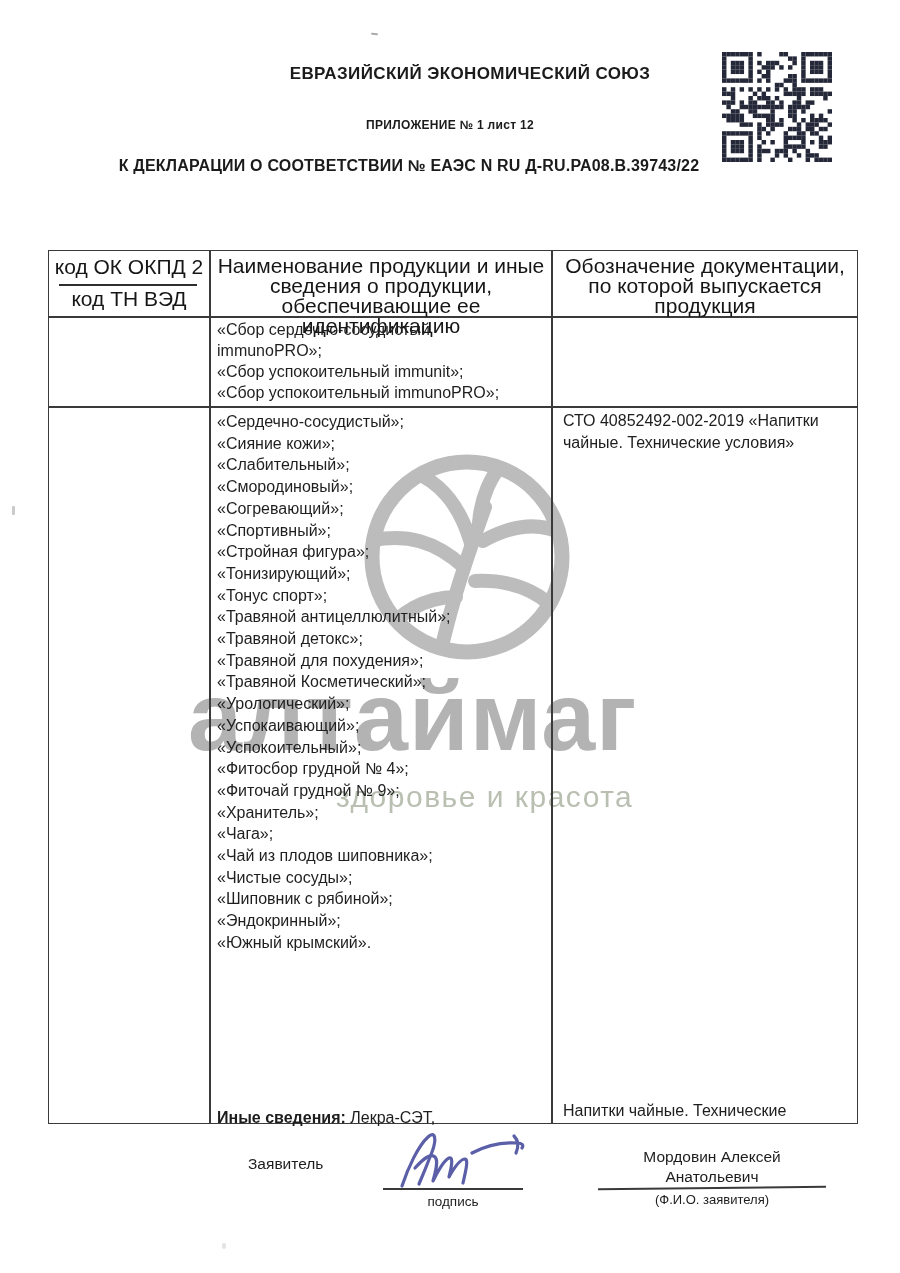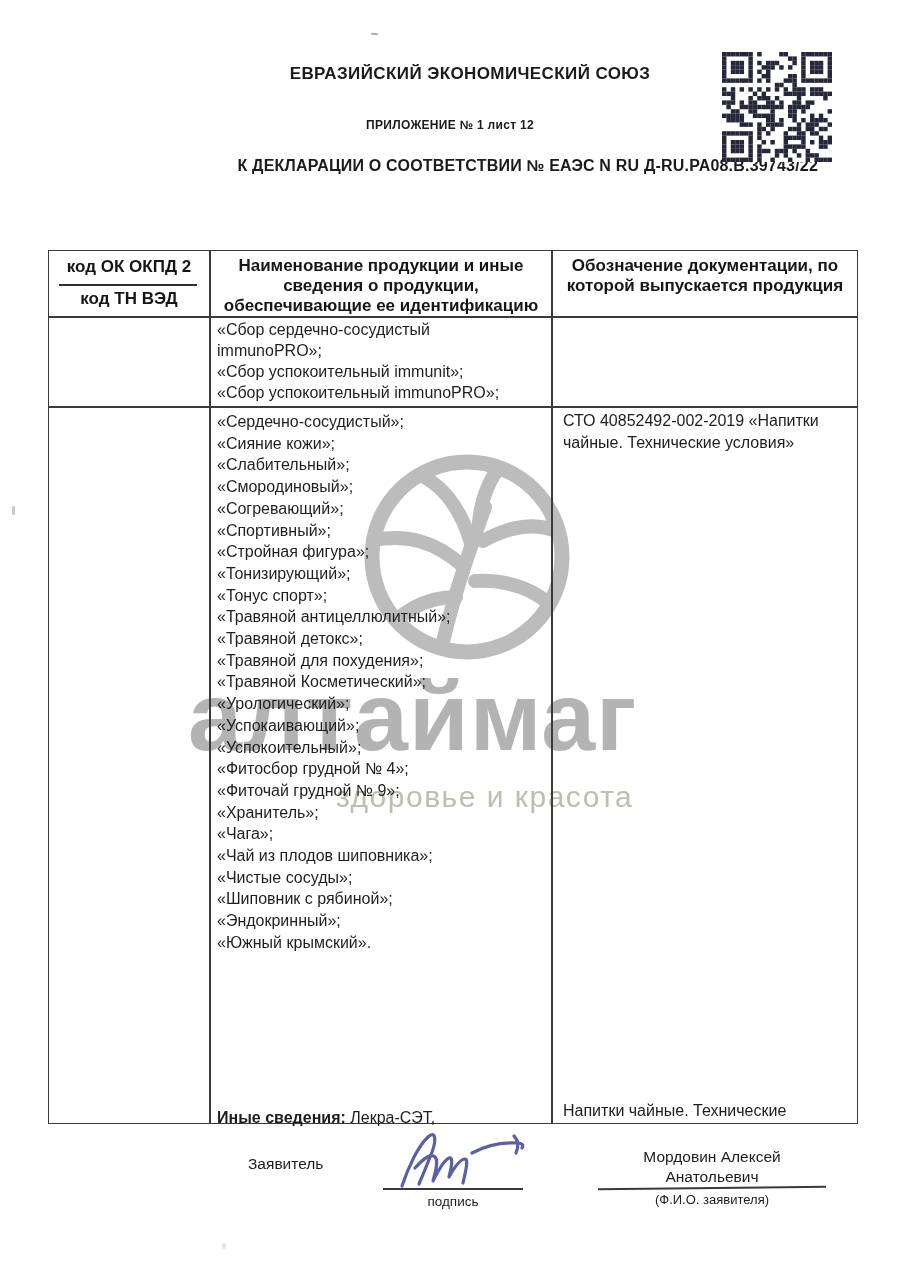--- a/index.html
+++ b/index.html
@@ -5,37 +5,37 @@
   html,body{margin:0;padding:0;background:#e8e8e8;}
   .page{
     position:relative;width:900px;height:1273px;background:#ffffff;
     font-family:"Liberation Sans", sans-serif;color:#1d1d1d;overflow:hidden;
     margin:0 auto;
   }
   
   .hdr-line{position:absolute;text-align:center;font-weight:bold;color:#1b1b1b;white-space:nowrap;}
   .hdr1{left:0;top:64px;width:900px;font-size:17px;letter-spacing:.4px;padding-left:20px;}
   .hdr2{left:0;top:118px;width:900px;font-size:12px;letter-spacing:.3px;}
-  .hdr3{left:0;top:157px;width:818px;font-size:16px;letter-spacing:.2px;text-align:right;}
+  .hdr3{left:0;top:157px;width:818px;font-size:16px;letter-spacing:.2px;}
   
   .qr{position:absolute;left:722px;top:52px;width:110px;height:110px;background:#fff;z-index:3;}
   .qr svg{display:block;}
   
   .wm{position:absolute;z-index:0;pointer-events:none;}
   .wm-logo{left:363px;top:445px;}
   .wm-brand{left:188px;top:668px;font-size:97px;font-weight:bold;letter-spacing:1px;line-height:1;white-space:nowrap;}
   .wm-tagline{left:336px;top:782px;font-size:30px;letter-spacing:1.5px;line-height:1;white-space:nowrap;}
   
   .tbl{position:absolute;left:48px;top:250px;width:808px;height:872px;border:1.6px solid #3a3a3a;z-index:1;}
   .vline{position:absolute;top:0;bottom:0;width:1.6px;background:#3a3a3a;}
   .v1{left:160px;} .v2{left:502px;}
   .hline{position:absolute;left:0;right:0;height:1.6px;background:#3a3a3a;}
   .h1{top:65px;} .h2{top:155px;}
   .cell{position:absolute;box-sizing:border-box;}
-  .th{font-weight:bold;text-align:center;font-size:17px;line-height:20px;color:#161616;}
+  .th{font-weight:normal;text-align:center;font-size:21px;line-height:20px;color:#161616;}
   .th-c1{left:0;top:6px;width:160px;}
   .c1-div{position:absolute;left:10px;top:33px;width:138px;height:1.6px;background:#2e2e2e;}
   .th-c1b{left:0;top:38px;width:160px;}
   .th-c2{left:162px;top:5px;width:340px;padding:0 6px;}
   .th-c3{left:504px;top:5px;width:304px;padding:0 8px;}
   .products{position:absolute;font-size:16px;color:#1f1f1f;}
   .p-row1{left:168px;top:68px;width:300px;}
   .p-row2{left:168px;top:160px;width:330px;}
   .product-line{line-height:21.7px;}
   .p-row1 .product-line{line-height:21px;}

